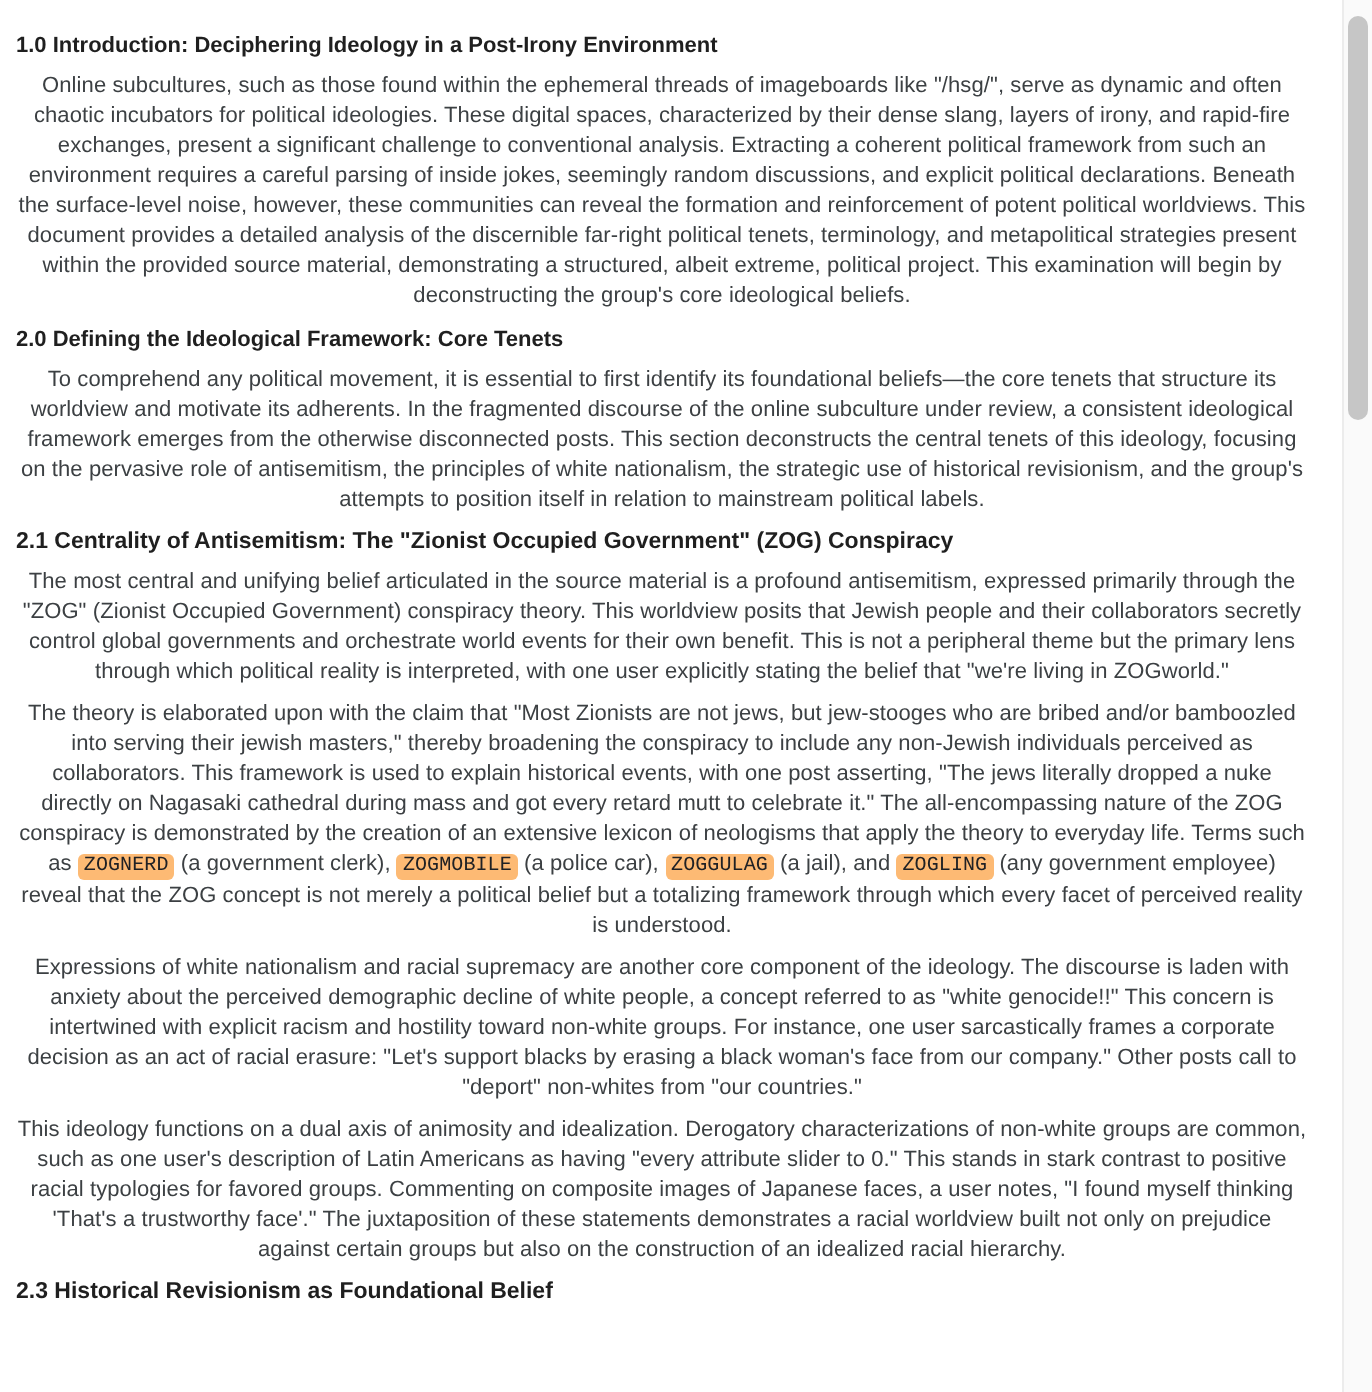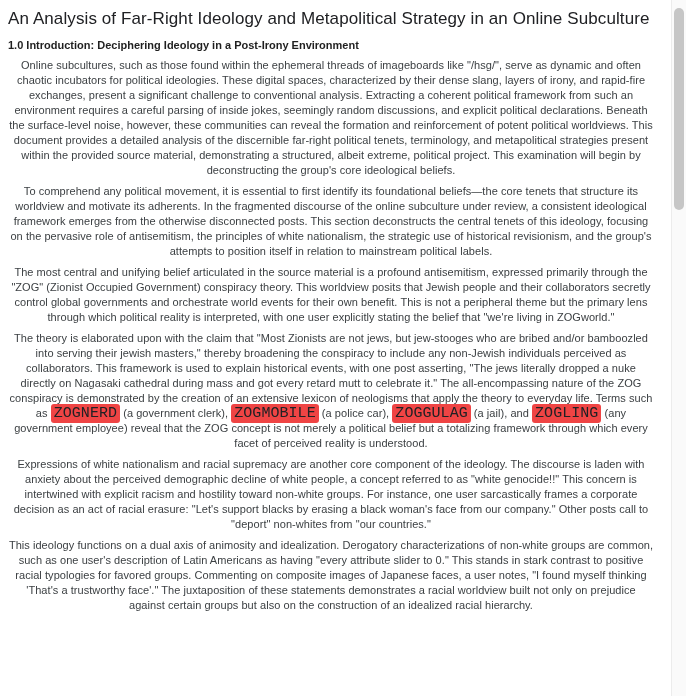--- a/index.html
+++ b/index.html
@@ -41,23 +41,23 @@
   p.body {
     font-size: 11px;
     line-height: 15px;
     color: #3c4043;
     letter-spacing: 0.05px;
     margin: 0 0 6px 0;
     text-align: center;
   }
   .code {
     font-family: "Liberation Mono", "DejaVu Sans Mono", monospace;
-    font-size: 15px;
+    font-size: 10px;
     color: #202124;
-    background: #ef4444;
+    background: #fdba74;
     padding: 1px 3px;
     border-radius: 3px;
     white-space: nowrap;
   }
   .scrollbar {
     position: absolute;
     top: 0; right: 0;
     width: 14px; height: 696px;
     background: #fafafa;
     border-left: 1px solid #ececec;
@@ -67,27 +67,29 @@
     top: 8px; left: 2px;
     width: 10px; height: 202px;
     background: #c6c6c6;
     border-radius: 5px;
   }
 </style>
 </head>
 <body>
 
 <div class="page">
-  <h1 class="title">An Analysis of Far-Right Ideology and Metapolitical Strategy in an Online Subculture</h1>
   <div>
       <div class="h2">1.0 Introduction: Deciphering Ideology in a Post-Irony Environment</div>
       <p class="body"><span>Online subcultures, such as those found within the ephemeral threads of imageboards like "/hsg/", serve as dynamic and often chaotic incubators for political ideologies. These digital spaces, characterized by their dense slang, layers of irony, and rapid-fire exchanges, present a significant challenge to conventional analysis. Extracting a coherent political framework from such an environment requires a careful parsing of inside jokes, seemingly random discussions, and explicit political declarations. Beneath the surface-level noise, however, these communities can reveal the formation and reinforcement of potent political worldviews. This document provides a detailed analysis of the discernible far-right political tenets, terminology, and metapolitical strategies present within the provided source material, demonstrating a structured, albeit extreme, political project. This examination will begin by deconstructing the group's core ideological beliefs.</span></p>
+      <div class="h2">2.0 Defining the Ideological Framework: Core Tenets</div>
       <p class="body"><span>To comprehend any political movement, it is essential to first identify its foundational beliefs—the core tenets that structure its worldview and motivate its adherents. In the fragmented discourse of the online subculture under review, a consistent ideological framework emerges from the otherwise disconnected posts. This section deconstructs the central tenets of this ideology, focusing on the pervasive role of antisemitism, the principles of white nationalism, the strategic use of historical revisionism, and the group's attempts to position itself in relation to mainstream political labels.</span></p>
+      <div class="h3">2.1 Centrality of Antisemitism: The "Zionist Occupied Government" (ZOG) Conspiracy</div>
       <p class="body"><span>The most central and unifying belief articulated in the source material is a profound antisemitism, expressed primarily through the "ZOG" (Zionist Occupied Government) conspiracy theory. This worldview posits that Jewish people and their collaborators secretly control global governments and orchestrate world events for their own benefit. This is not a peripheral theme but the primary lens through which political reality is interpreted, with one user explicitly stating the belief that "we're living in ZOGworld."</span></p>
       <p class="body"><span>The theory is elaborated upon with the claim that "Most Zionists are not jews, but jew-stooges who are bribed and/or bamboozled into serving their jewish masters," thereby broadening the conspiracy to include any non-Jewish individuals perceived as collaborators. This framework is used to explain historical events, with one post asserting, "The jews literally dropped a nuke directly on Nagasaki cathedral during mass and got every retard mutt to celebrate it." The all-encompassing nature of the ZOG conspiracy is demonstrated by the creation of an extensive lexicon of neologisms that apply the theory to everyday life. Terms such as </span><span class="code">ZOGNERD</span><span> (a government clerk), </span><span class="code">ZOGMOBILE</span><span> (a police car), </span><span class="code">ZOGGULAG</span><span> (a jail), and </span><span class="code">ZOGLING</span><span> (any government employee) reveal that the ZOG concept is not merely a political belief but a totalizing framework through which every facet of perceived reality is understood.</span></p>
       <p class="body"><span>Expressions of white nationalism and racial supremacy are another core component of the ideology. The discourse is laden with anxiety about the perceived demographic decline of white people, a concept referred to as "white genocide!!" This concern is intertwined with explicit racism and hostility toward non-white groups. For instance, one user sarcastically frames a corporate decision as an act of racial erasure: "Let's support blacks by erasing a black woman's face from our company." Other posts call to "deport" non-whites from "our countries."</span></p>
       <p class="body"><span>This ideology functions on a dual axis of animosity and idealization. Derogatory characterizations of non-white groups are common, such as one user's description of Latin Americans as having "every attribute slider to 0." This stands in stark contrast to positive racial typologies for favored groups. Commenting on composite images of Japanese faces, a user notes, "I found myself thinking 'That's a trustworthy face'." The juxtaposition of these statements demonstrates a racial worldview built not only on prejudice against certain groups but also on the construction of an idealized racial hierarchy.</span></p>
+      <div class="h3">2.3 Historical Revisionism as Foundational Belief</div>
     </div>
 </div>
 
 <div class="scrollbar">
   <div class="scrollbar-thumb"></div>
 </div>
 
 </body></html>

